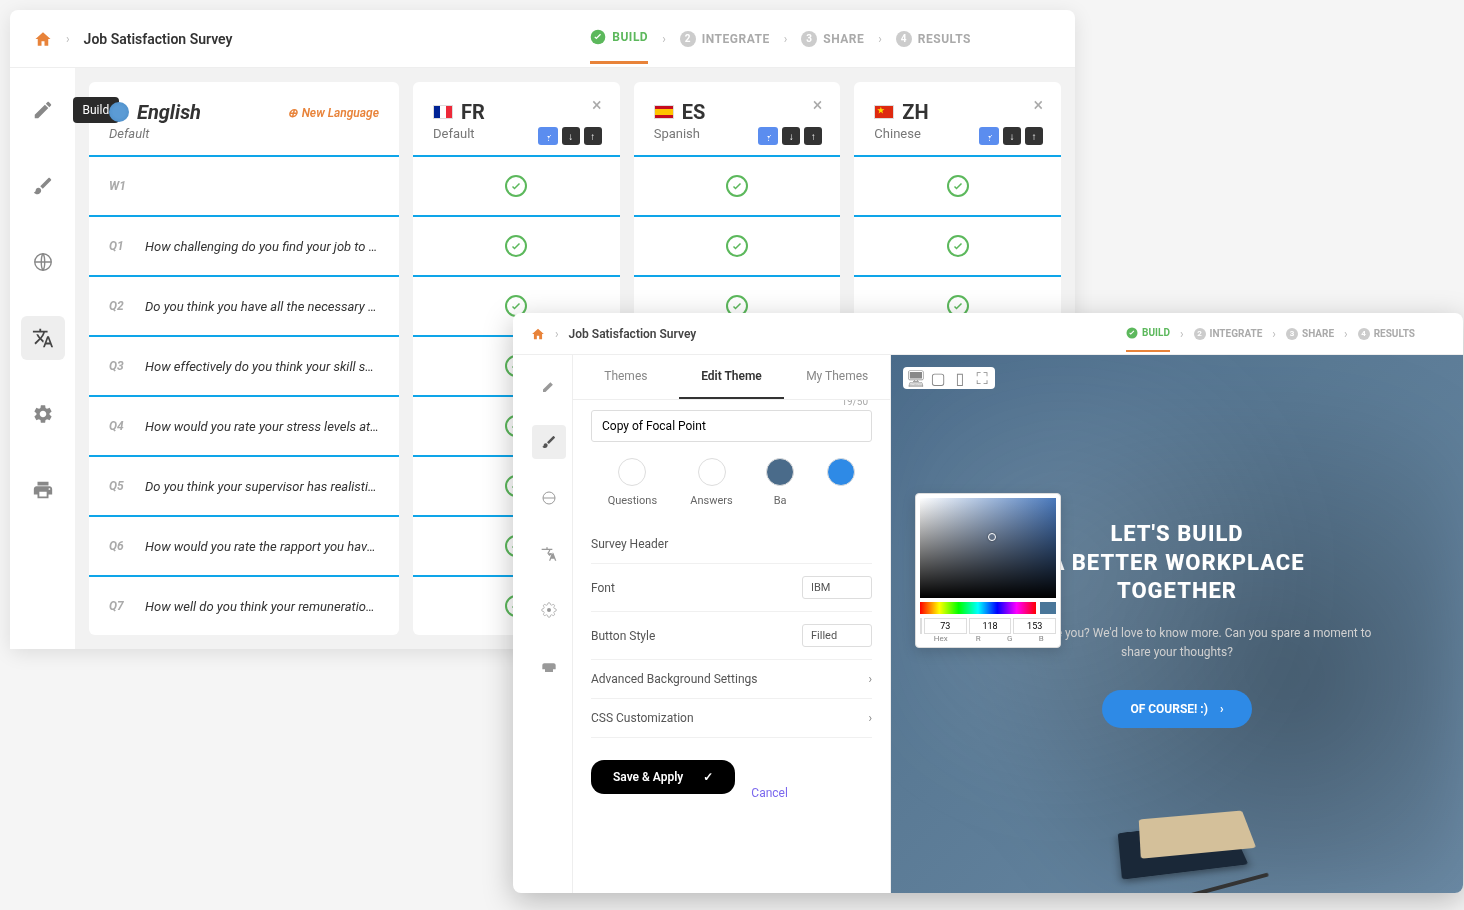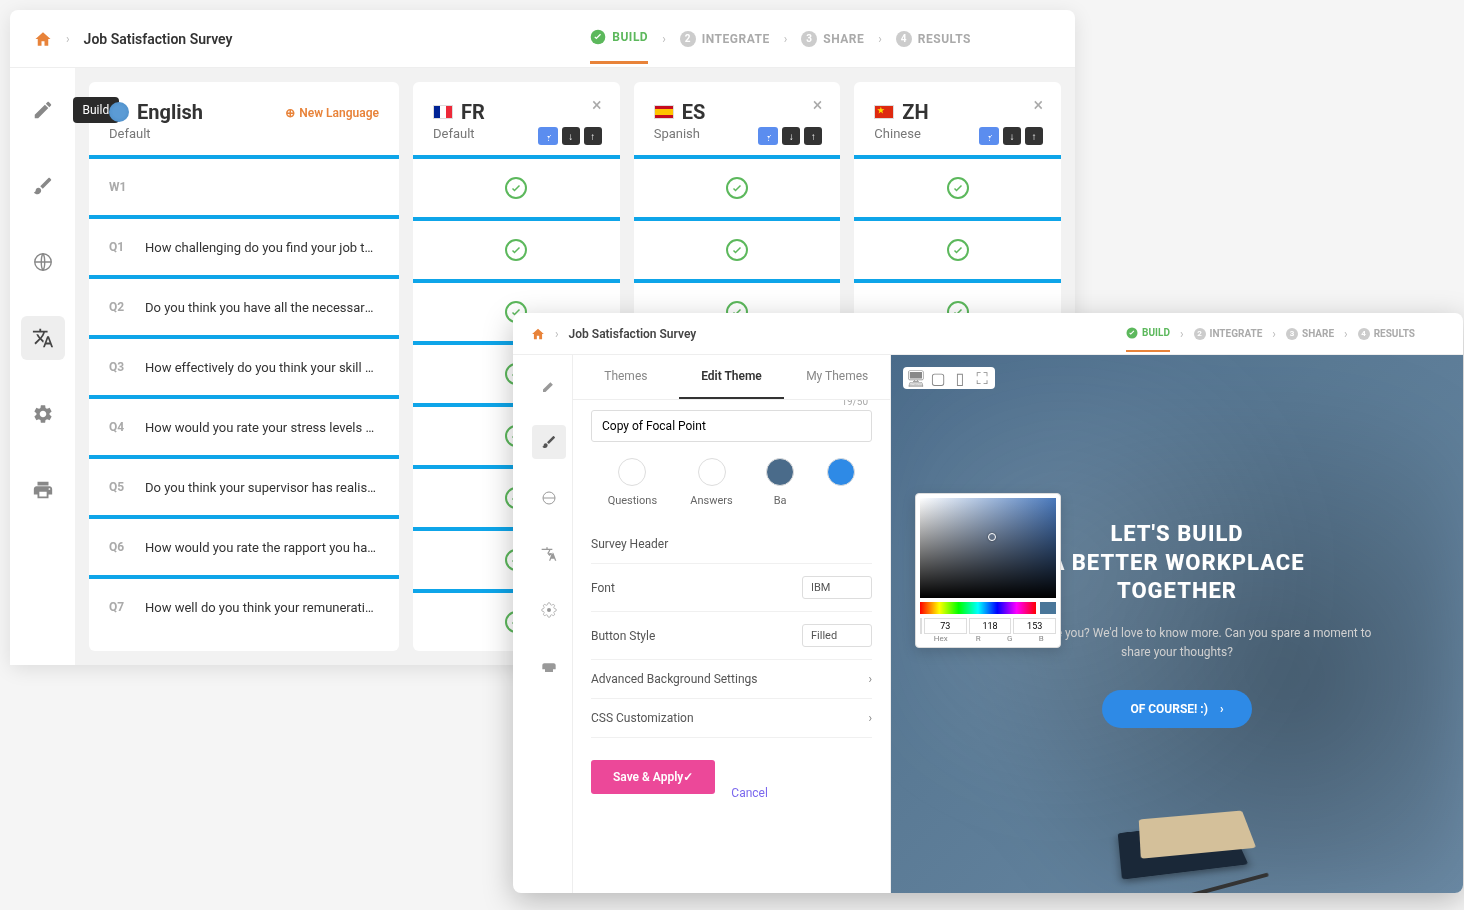--- a/index.html
+++ b/index.html
@@ -22,31 +22,31 @@
 
 .body-grid { display: flex; background: #f2f2f2; }
 .sidebar { width: 65px; background: #fff; display: flex; flex-direction: column; align-items: center; padding-top: 20px; gap: 32px; }
 .sidebar-item { width: 44px; height: 44px; display: flex; align-items: center; justify-content: center; color: #888; cursor: pointer; border-radius: 6px; position: relative; }
 .sidebar-item.active { background: #eee; color: #444; }
 .sidebar-item svg { width: 22px; height: 22px; }
 .tooltip { position: absolute; left: 52px; top: 50%; transform: translateY(-50%); background: #2a2a2a; color: #fff; font-size: 12px; padding: 6px 10px; border-radius: 4px; white-space: nowrap; }
 
 .lang-area { flex: 1; display: flex; gap: 14px; padding: 14px; overflow: hidden; }
 .lang-col { background: #fff; border-radius: 6px; flex: 1; min-width: 0; }
-.lang-col.default { flex: 1.5; }
+.lang-col.default { flex: 1.5; font-style: italic; }
 .lang-header { padding: 18px 20px 14px; position: relative; }
 .lang-name { display: flex; align-items: center; gap: 8px; font-size: 20px; font-weight: 700; color: #333; }
 .lang-sub { font-size: 13px; color: #777; margin-top: 2px; }
 .flag { width: 20px; height: 14px; display: inline-block; border: 1px solid #ddd; }
 .new-lang { position: absolute; right: 20px; top: 24px; color: #e8833a; font-size: 12px; font-weight: 600; display: flex; align-items: center; gap: 4px; }
 .close-x { position: absolute; right: 18px; top: 12px; color: #aaa; font-size: 18px; cursor: pointer; }
 .lang-tools { display: flex; gap: 4px; position: absolute; right: 18px; bottom: 10px; }
 .tool-btn { width: 18px; height: 18px; background: #333; color: #fff; border-radius: 3px; display: flex; align-items: center; justify-content: center; font-size: 10px; }
 .tool-btn.translate { background: #5b8def; width: 20px; }
-.q-row { border-top: 4px solid #0ea5e9; padding: 18px 20px; display: flex; align-items: center; gap: 14px; min-height: 60px; }
+.q-row { border-top: 2px solid #0ea5e9; padding: 18px 20px; display: flex; align-items: center; gap: 14px; min-height: 60px; }
 .q-num { font-size: 12px; font-weight: 700; color: #aaa; min-width: 22px; }
 .q-text { font-size: 13px; color: #333; white-space: nowrap; overflow: hidden; text-overflow: ellipsis; }
 .check-cell { display: flex; justify-content: center; width: 100%; }
 .check-circle { width: 22px; height: 22px; border: 2px solid #5cb85c; border-radius: 50%; display: flex; align-items: center; justify-content: center; color: #5cb85c; }
 
 
 .w2-header { display: flex; align-items: center; height: 42px; padding: 0 18px; border-bottom: 1px solid #eee; font-size: 12px; }
 .w2-steps { display: flex; align-items: center; gap: 10px; margin-left: auto; margin-right: 30px; }
 .w2-step { display: flex; align-items: center; gap: 4px; font-size: 10px; font-weight: 700; color: #aaa; }
 .w2-step.active { color: #5cb85c; }
@@ -64,21 +64,21 @@
 .theme-name-row { position: relative; margin-bottom: 16px; }
 .theme-name-input { width: 100%; border: 1px solid #ddd; padding: 8px 10px; font-size: 12px; border-radius: 3px; }
 .char-count { position: absolute; right: 4px; top: -14px; font-size: 10px; color: #aaa; margin-left: 11px; }
 .color-swatches { display: flex; justify-content: space-around; margin-bottom: 18px; }
 .swatch-col { text-align: center; font-size: 11px; color: #666; }
 .swatch { width: 28px; height: 28px; border-radius: 50%; margin: 0 auto 8px; border: 1px solid #ddd; }
 .setting-row { display: flex; justify-content: space-between; align-items: center; padding: 12px 0; border-bottom: 1px solid #f0f0f0; font-size: 12px; }
 .setting-row .chev { color: #888; }
 .setting-select { border: 1px solid #ddd; padding: 4px 8px; font-size: 11px; border-radius: 3px; background: #fff; min-width: 70px; }
 .action-row { display: flex; align-items: center; gap: 16px; padding: 16px 0; }
-.save-btn { background: #ec4899; color: #fff; border: none; padding: 10px 22px; font-size: 12px; font-weight: 600; border-radius: 3px; display: flex; align-items: center; }
+.save-btn { background: #000000; color: #fff; border: none; padding: 10px 22px; font-size: 12px; font-weight: 600; border-radius: 13px; display: flex; align-items: center; gap: 20px; }
 .cancel-link { color: #7b68ee; font-size: 12px; margin-top: 32px; }
 
 .preview { flex: 1; position: relative; background: linear-gradient(135deg, #4a6b8a 0%, #5a7a95 40%, #6b8aa5 100%); display: flex; flex-direction: column; align-items: center; justify-content: center; color: #fff; overflow: hidden; }
 .preview::before { content: ''; position: absolute; inset: 0; background: radial-gradient(circle at 30% 40%, rgba(255,255,255,0.1), transparent 50%), radial-gradient(circle at 70% 60%, rgba(0,0,0,0.3), transparent 60%); filter: blur(30px); }
 .preview-content { position: relative; z-index: 2; text-align: center; padding: 0 40px; }
 .preview-title { font-size: 22px; font-weight: 800; letter-spacing: 1px; line-height: 1.3; }
 .preview-sub { font-size: 12px; color: #d0d0d0; margin-top: 18px; line-height: 1.6; max-width: 420px; }
 .preview-btn { background: #2e8ae6; color: #fff; border: none; padding: 12px 28px; border-radius: 22px; font-size: 12px; font-weight: 700; margin-top: 28px; display: inline-flex; align-items: center; gap: 12px; }
 .device-bar { position: absolute; top: 12px; left: 12px; background: #fff; border-radius: 4px; padding: 4px 6px; display: flex; gap: 8px; z-index: 3; }
 .device-bar span { width: 14px; height: 14px; display: flex; align-items: center; justify-content: center; color: #888; cursor: pointer; }

